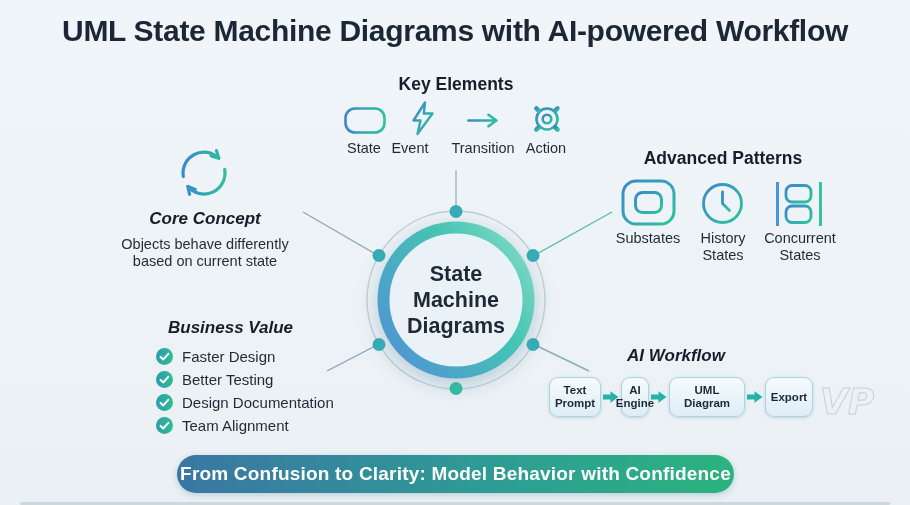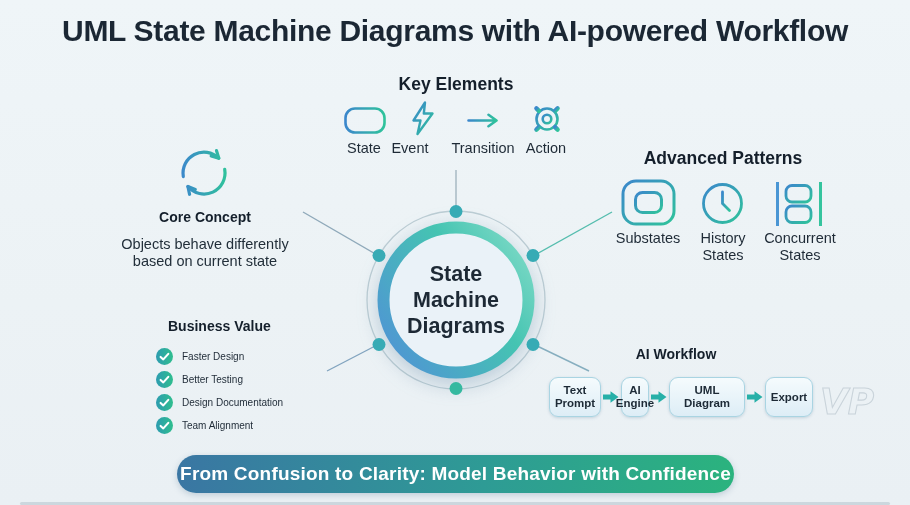--- a/index.html
+++ b/index.html
@@ -9,29 +9,29 @@
     font-family:"Liberation Sans","DejaVu Sans",sans-serif;color:#1b2734;
   }
   .abs{position:absolute;}
   .center{text-align:center;}
   .page-title{
     top:14px;left:0;width:910px;text-align:center;
     font-size:30px;font-weight:700;letter-spacing:-.3px;color:#1b2734;
   }
   .sec-h{font-weight:700;color:#141f2b;}
   .h17{font-size:17.5px;}
-  .h18{font-size:14px;}
+  .h18{font-size:17px;font-style:italic;}
   .icon-label{font-size:14.5px;line-height:17px;color:#1e2a36;text-align:center;}
   .desc{font-size:14.5px;line-height:17px;color:#222f3a;text-align:center;}
   .hub-text{
     left:356px;top:261px;width:200px;text-align:center;
     font-size:21.5px;line-height:26px;font-weight:700;color:#1d2935;
   }
   .bv-row{display:flex;align-items:center;height:23px;}
-  .bv-row .lbl{margin-left:9px;font-size:10px;color:#1e2a36;}
+  .bv-row .lbl{margin-left:9px;font-size:15px;color:#1e2a36;}
   .wf-row{left:549px;top:377px;display:flex;align-items:center;}
   .wf-box{
     min-height:40px;border-radius:9px;border:1.5px solid #a9d4e2;
     background:linear-gradient(180deg,#f5fbfd 0%,#ddedf6 100%);
     box-shadow:0 1px 3px rgba(80,120,150,.25);
     display:flex;align-items:center;justify-content:center;
     font-size:11.5px;font-weight:700;line-height:13px;color:#1d2a36;
     text-align:center;padding:2px 4px;box-sizing:border-box;
   }
   .wf-arrow{margin:0 2px;flex:none;display:block;}

